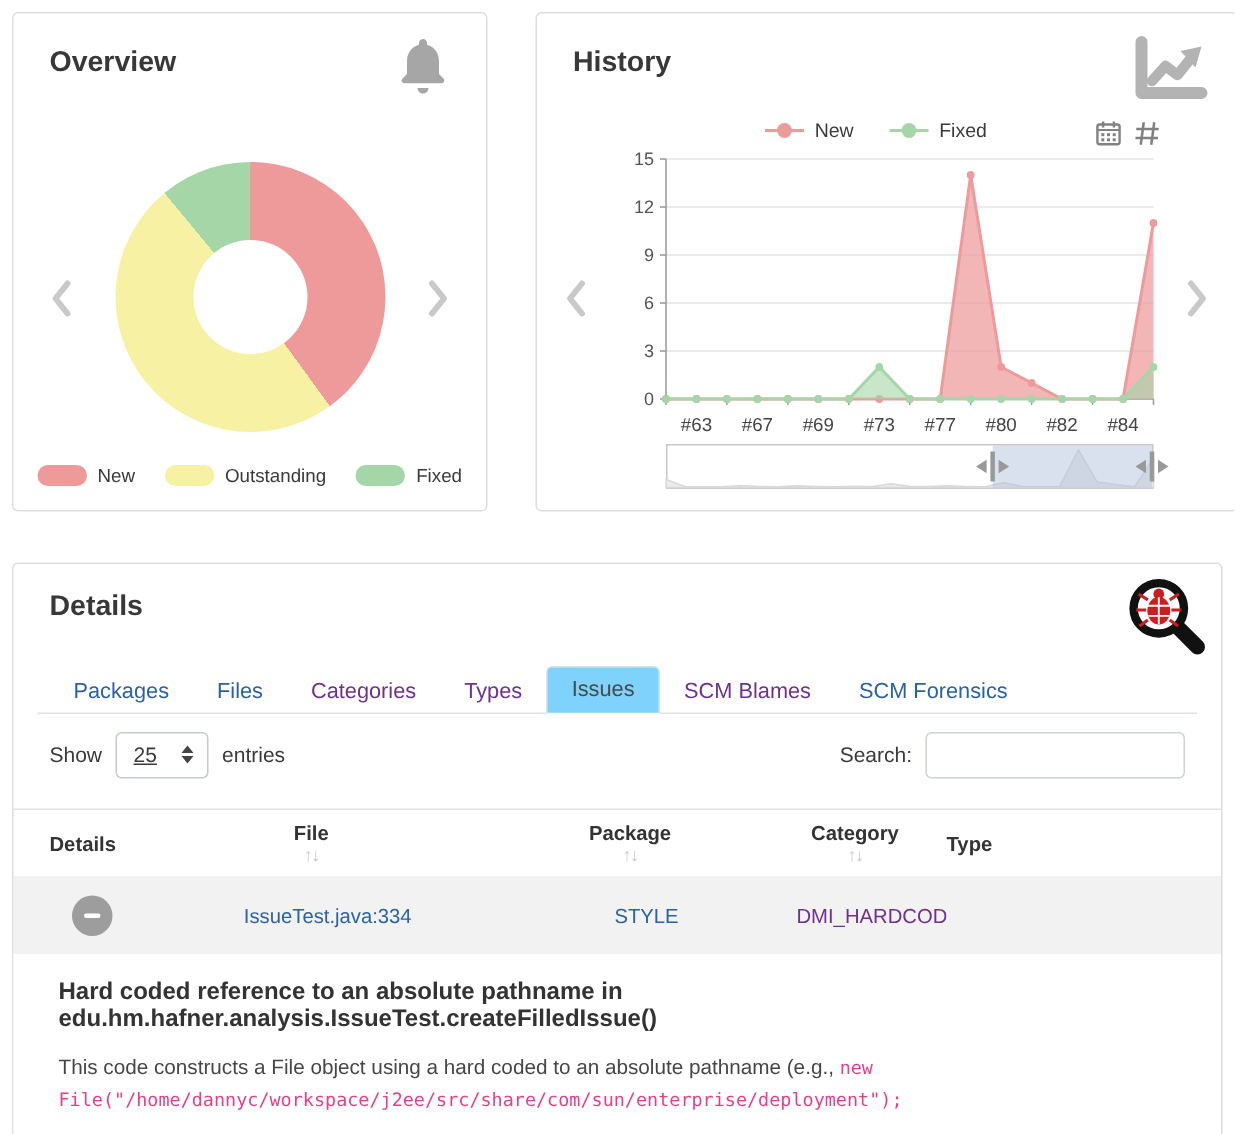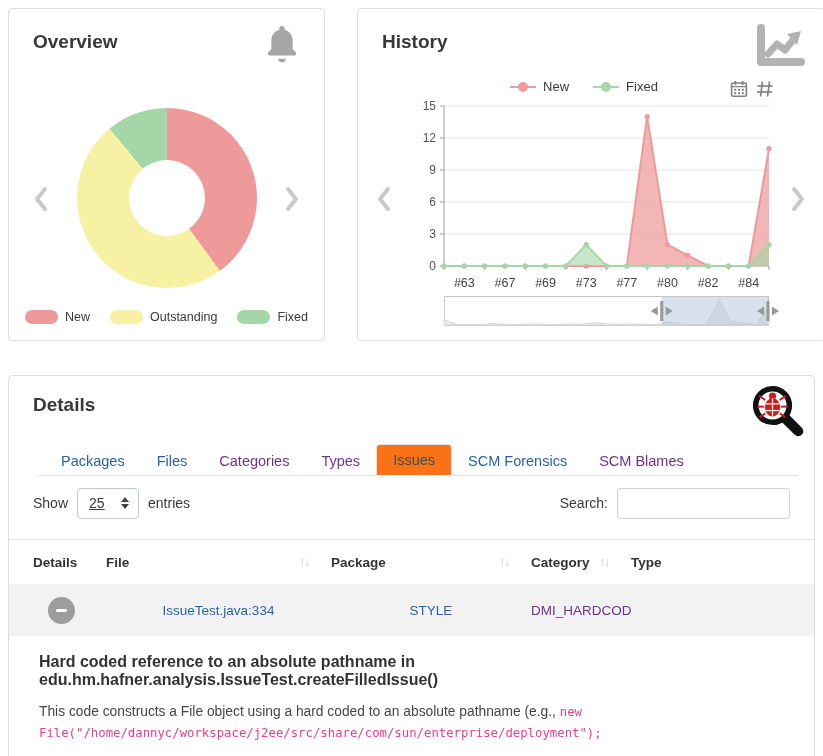--- a/index.html
+++ b/index.html
@@ -35,37 +35,37 @@
   #hash-icon{position:absolute;left:398px;top:71px;width:18px;height:18px;cursor:pointer;}
   #history-svg{position:absolute;left:54px;top:91px;}
   #hi-chev-left{left:18px;top:177px;}
   #hi-chev-right{right:18px;top:177px;}
   #zoom-svg{position:absolute;left:86px;top:287px;overflow:visible;cursor:ew-resize;}
 
   
   #details-card{left:8px;top:375px;width:807px;height:420px;}
   #details-card .card-title{top:18px;}
   #bug-icon{position:absolute;left:740px;top:6px;width:56px;height:56px;}
-  #tabs{position:absolute;left:28px;right:16px;top:68px;display:flex;align-items:flex-end;border-bottom:1px solid #dee2e6;padding-left:8px;}
+  #tabs{position:absolute;left:16px;right:16px;top:68px;display:flex;align-items:flex-end;border-bottom:1px solid #dee2e6;padding-left:8px;}
   .tab{padding:7px 16px;font-size:14.5px;text-decoration:none;cursor:pointer;margin-bottom:-1px;white-space:nowrap;}
   .tab-link{color:#2a62a5;} .tab-visited{color:#6f3190;}
-  .tab-active{color:#494949;background:#f97316;border:1px solid #dee2e6;border-bottom:1px solid #fff;border-radius:4px 4px 0 0;}
+  .tab-active{color:#494949;background:#7dd3fc;border:1px solid #dee2e6;border-bottom:1px solid #fff;border-radius:4px 4px 0 0;}
   #controls{position:absolute;left:24px;right:24px;top:111px;height:32px;display:flex;justify-content:space-between;align-items:center;font-size:14px;color:#3a3a3a;}
   .ctrl-left,.ctrl-right{display:flex;align-items:center;gap:9px;}
   #page-length{width:62px;height:31px;border:1px solid #c3c9cf;border-radius:4px;box-sizing:border-box;display:flex;align-items:center;justify-content:space-between;padding:0 9px 0 11px;cursor:pointer;background:#fff;text-decoration:underline;}
   .stepper{display:flex;flex-direction:column;gap:2px;}
   .tri-up{width:0;height:0;border-left:4px solid transparent;border-right:4px solid transparent;border-bottom:5px solid #444;}
   .tri-down{width:0;height:0;border-left:4px solid transparent;border-right:4px solid transparent;border-top:5px solid #444;}
   #search-input{width:173px;height:31px;border:1px solid #ccd2d8;border-radius:4px;box-sizing:border-box;padding:0 8px;font-size:14px;font-family:"Liberation Sans",sans-serif;}
 
   
   #issues-table{position:absolute;left:0;right:0;top:163px;border-top:1px solid #e2e2e2;}
   .trow{display:grid;grid-template-columns:73px 225px 200px 100px 1fr;align-items:center;padding-left:24px;box-sizing:border-box;}
   .thead-row{height:44px;font-weight:bold;font-size:13.5px;color:#333;}
-  .th{display:flex;align-items:center;justify-content:space-between;padding-right:22px;cursor:pointer;}
+  .th{display:flex;align-items:center;justify-content:space-between;padding-right:22px;cursor:pointer;flex-direction:column;}
   .sort{font-size:12px;color:#c9c9c9;letter-spacing:-1px;font-weight:normal;}
   .data-row{height:52px;background:#f2f2f2;font-size:13.5px;text-align:center;}
   .cell-link{color:#2a62a5;text-decoration:none;cursor:pointer;}
   .cell-link-visited{color:#6f3190;text-decoration:none;cursor:pointer;}
   .type-cell{overflow:hidden;white-space:nowrap;padding-right:4px;}
   #minus-btn{width:27px;height:27px;border-radius:50%;background:#9d9d9d;position:relative;cursor:pointer;margin-left:15px;}
   #minus-btn::after{content:"";position:absolute;left:8px;top:12px;width:11px;height:3px;border-radius:1.5px;background:#fff;}
   #expanded{background:#fff;padding:17px 24px 22px 30px;}
   #msg-title{font-size:16px;font-weight:bold;color:#333;margin:0 0 12px 0;max-width:745px;}
   #msg-body{font-size:13.8px;color:#464646;margin:0;max-width:742px;line-height:1.55;}
@@ -283,22 +283,22 @@
         <line x1="14.8" y1="25.5" x2="27.2" y2="25.5" stroke="#fff" stroke-width="1.1"></line>
       </svg>
     </span>
 
     <div id="tabs">
       <a class="tab tab-link">Packages</a>
       <a class="tab tab-link">Files</a>
       <a class="tab tab-visited">Categories</a>
       <a class="tab tab-visited">Types</a>
       <a class="tab tab-active">Issues</a>
+      <a class="tab tab-visited">SCM Blames</a>
       <a class="tab tab-link">SCM Forensics</a>
-      <a class="tab tab-visited">SCM Blames</a>
     </div>
 
     <div id="controls">
       <div class="ctrl-left">
         <span>Show</span>
         <div id="page-length">
           <span>25</span>
           <span class="stepper">
               <span class="tri-up"></span>
               <span class="tri-down"></span>

